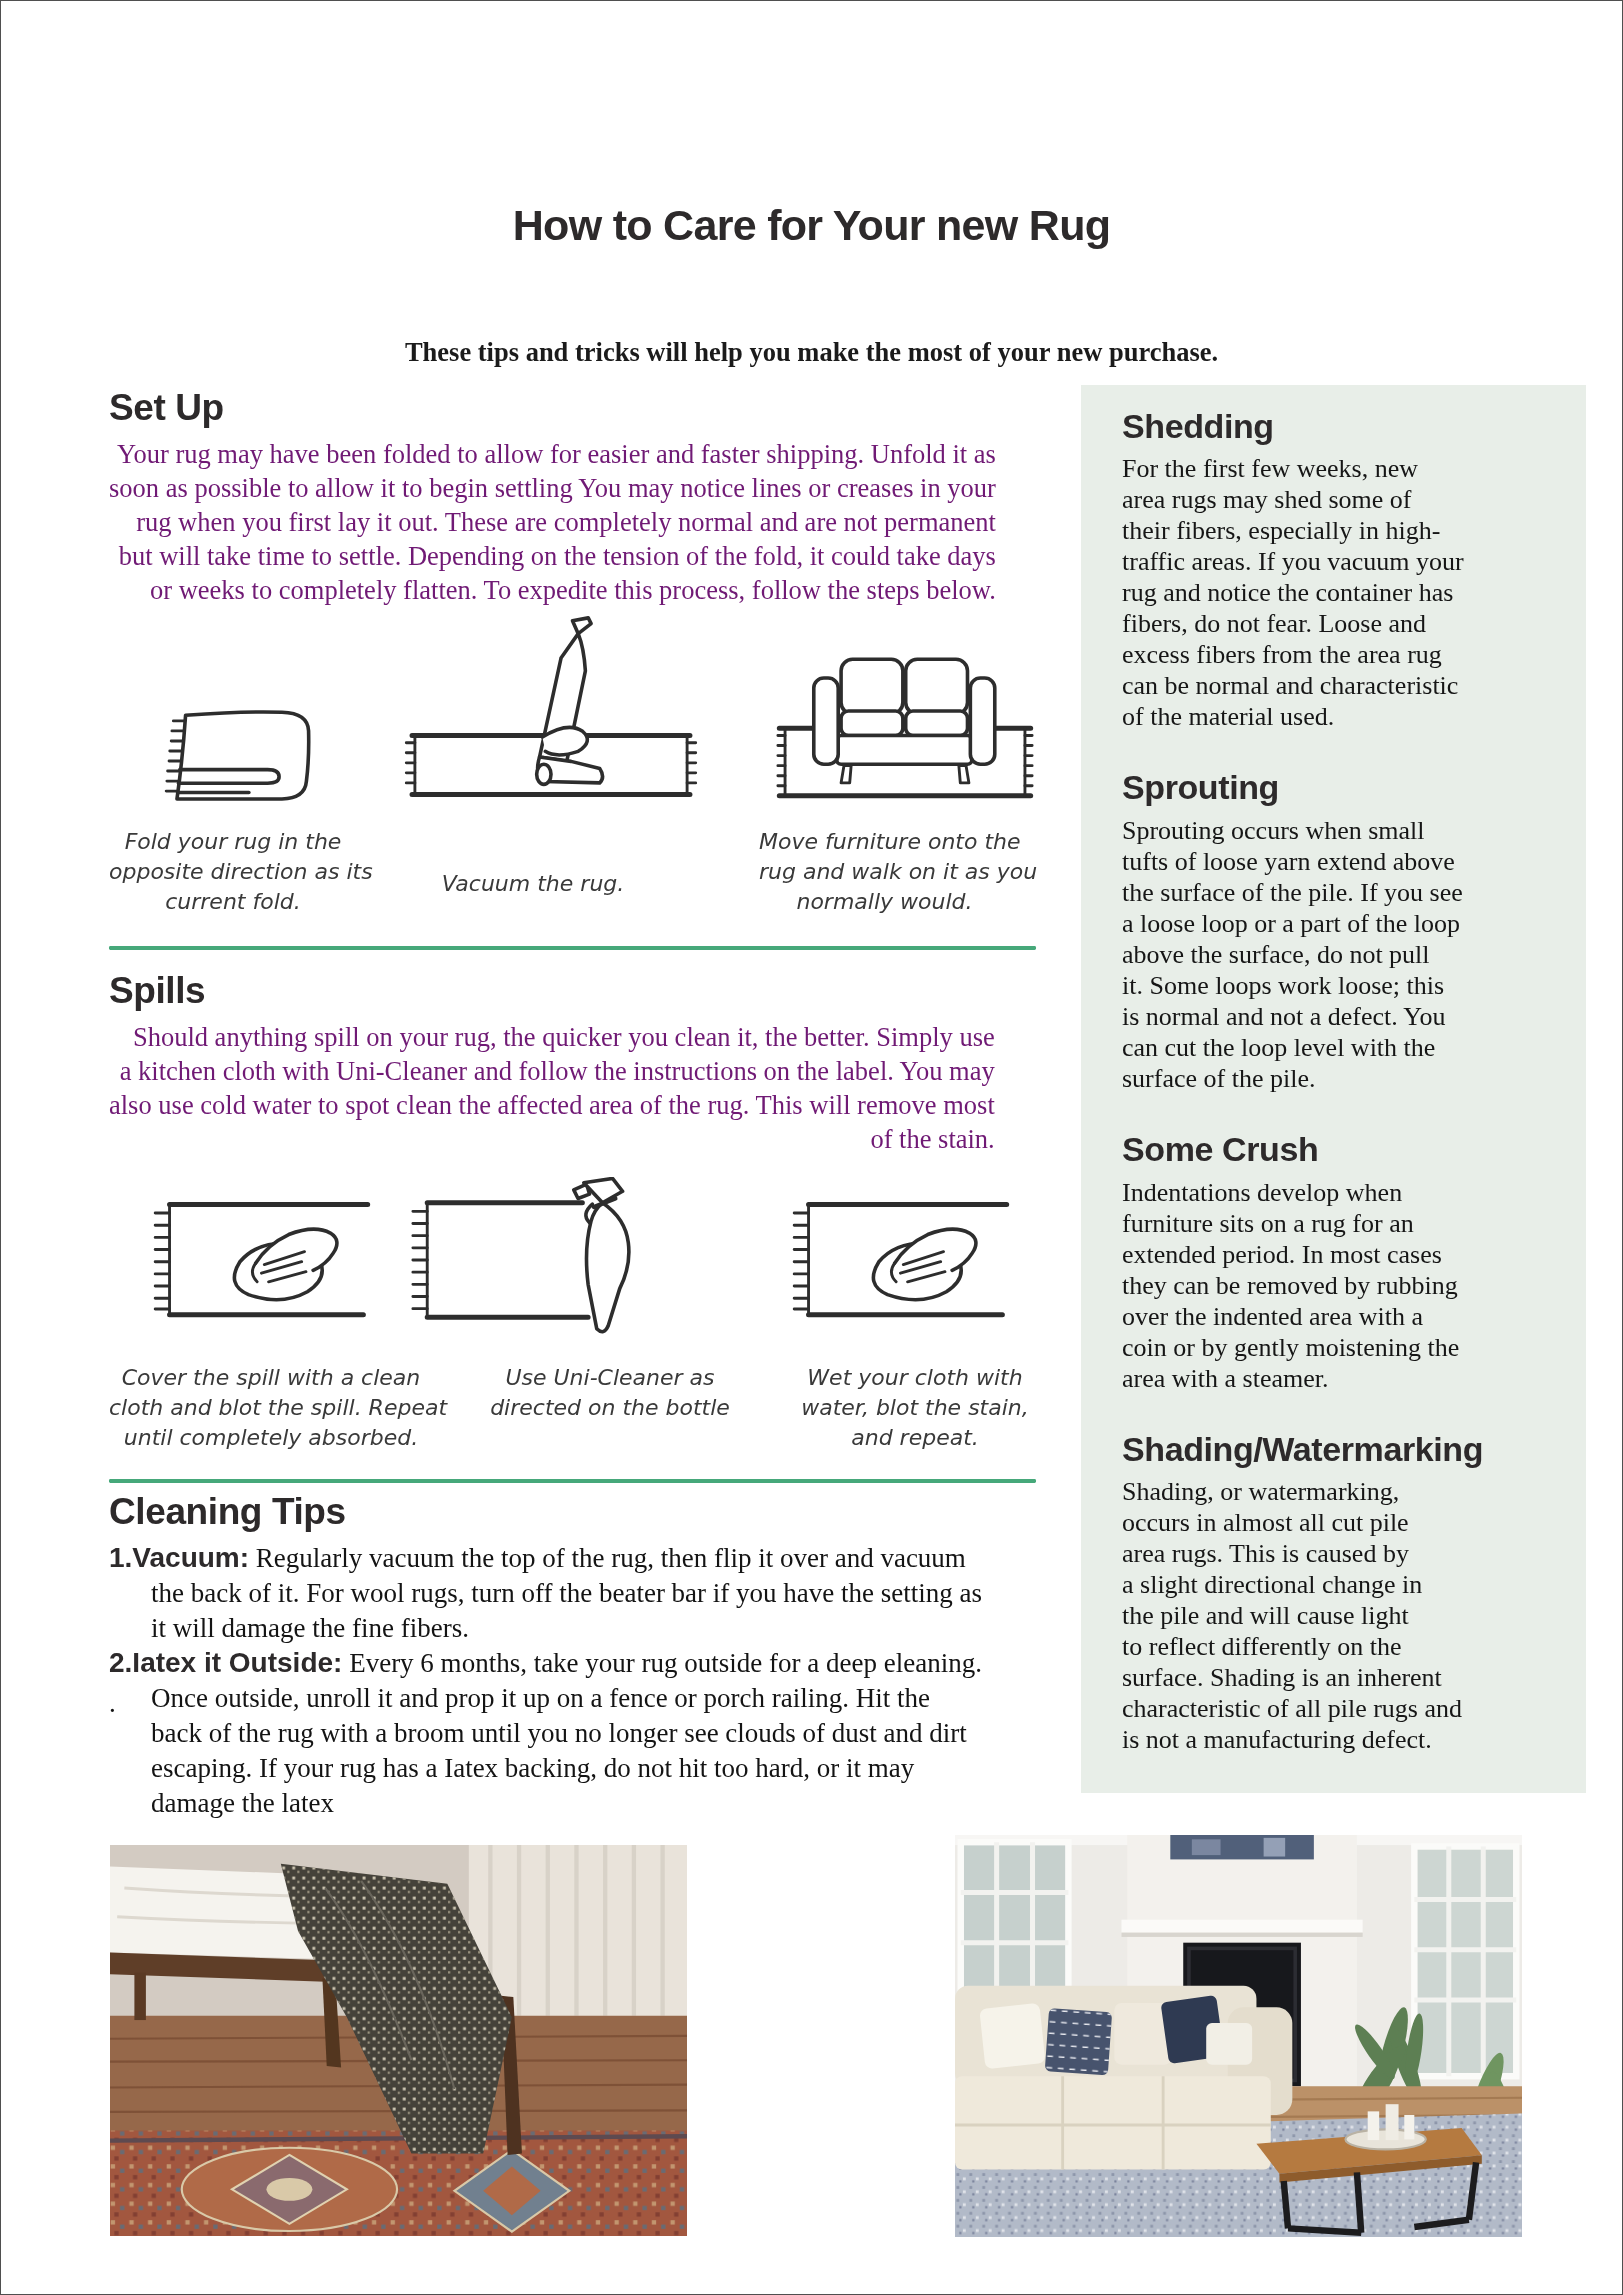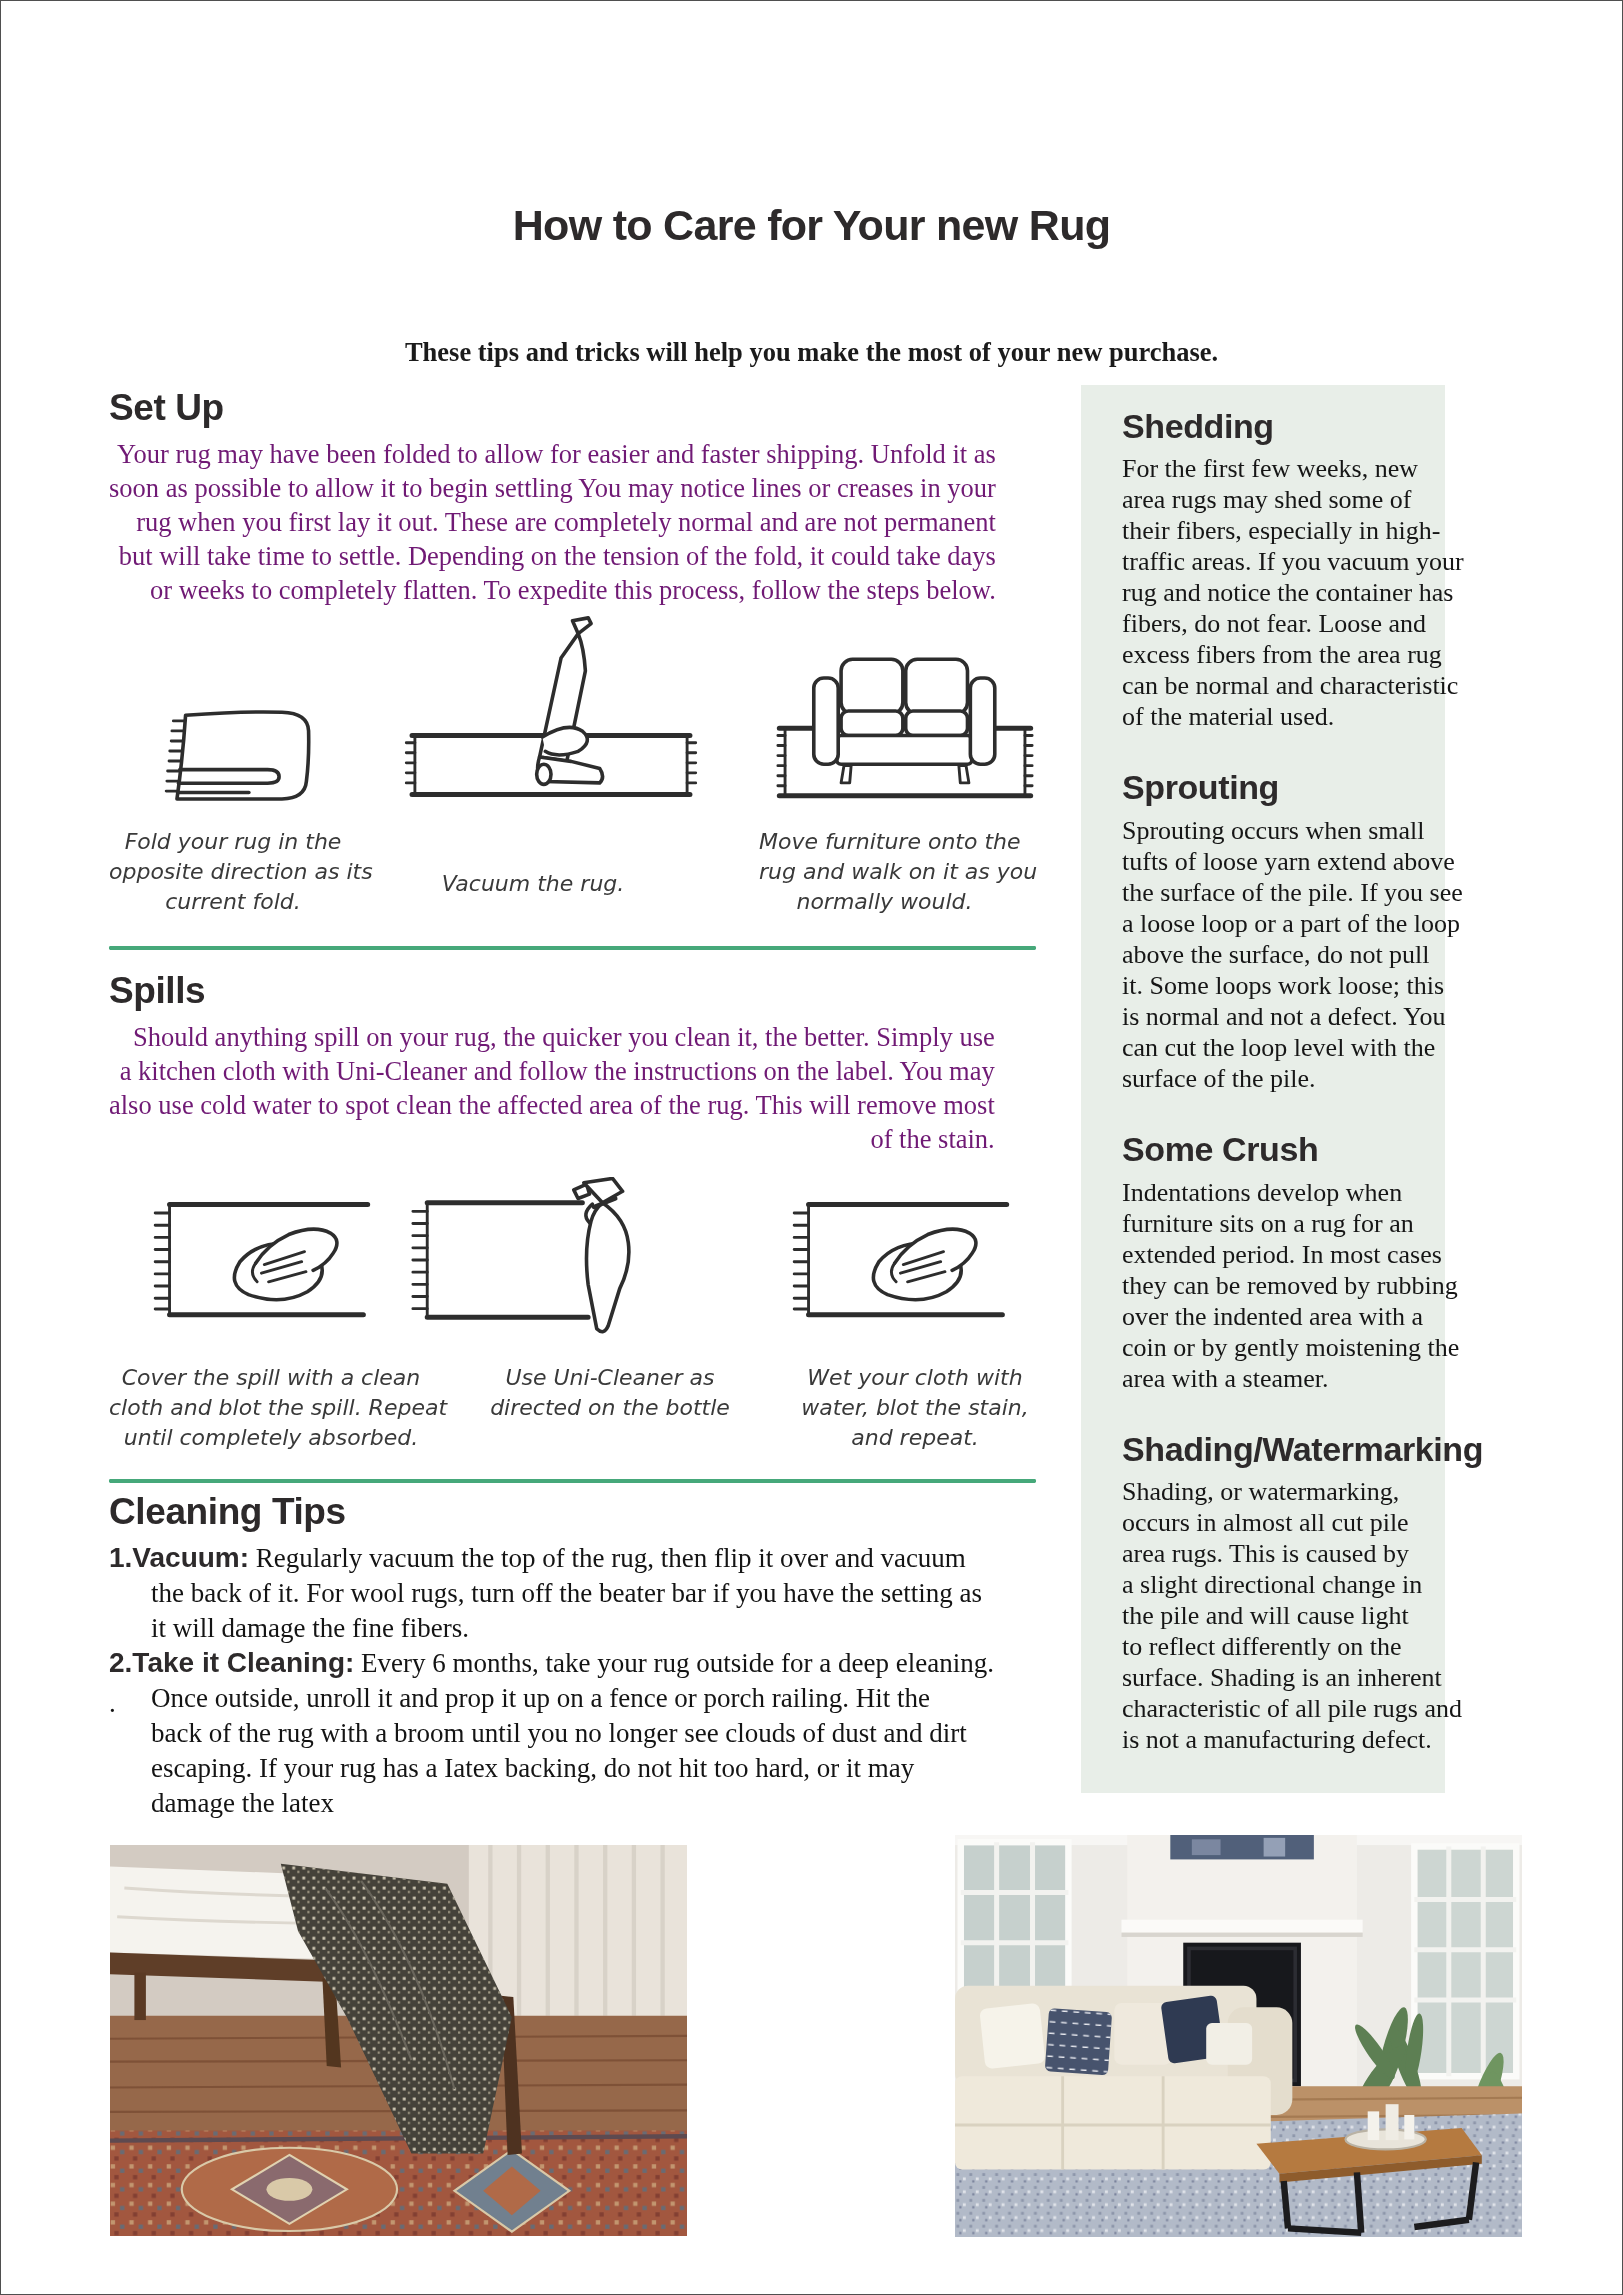--- a/index.html
+++ b/index.html
@@ -53,21 +53,21 @@
     white-space:pre;padding-left:42px;font-family:"Liberation Serif",serif;
   }
   .tip1{top:1539px;} .tip2{top:1644px;}
   .tipnum,.tiplabel{
     font-family:"Liberation Sans",sans-serif;font-weight:700;font-size:28px;color:#2d2a2b;
   }
   .tipnum{margin-left:-42px;}
   .stray{position:absolute;left:0px;top:1687px;font-size:27px;color:#141414;}
   
   .panel{
-    position:absolute;left:1080px;top:384px;width:364px;height:1408px;
+    position:absolute;left:1080px;top:384px;width:505px;height:1408px;
     background:#e8eee8;box-sizing:border-box;padding:21.5px 18.7px 0 41px;
   }
   .panel h3{
     font-family:"Liberation Sans",sans-serif;font-weight:700;font-size:34px;
     color:#2d2a2b;margin:0 0 8.6px 0;line-height:1.12;letter-spacing:-0.4px;
   }
   .panel p{
     font-family:"Liberation Serif",serif;font-size:26px;line-height:31px;
     color:#161616;margin:0 0 36px 0;white-space:pre;
   }
@@ -193,21 +193,21 @@
 and repeat.</div>
 
     <div class="divider div2"></div>
 
     <div class="h2 h-cleaning">Cleaning Tips</div>
 
     <div class="tip tip1"><span class="tipnum">1.</span><span class="tiplabel">Vacuum:</span><span> Regularly vacuum the top of the rug, then flip it over and vacuum
 the back of it. For wool rugs, turn off the beater bar if you have the setting as
 it will damage the fine fibers.</span></div>
 
-    <div class="tip tip2"><span class="tipnum">2.</span><span class="tiplabel">Take it Cleaning:</span><span> Every 6 months, take your rug outside for a deep eleaning.
+    <div class="tip tip2"><span class="tipnum">2.</span><span class="tiplabel">Iatex it Outside:</span><span> Every 6 months, take your rug outside for a deep eleaning.
 Once outside, unroll it and prop it up on a fence or porch railing. Hit the
 back of the rug with a broom until you no longer see clouds of dust and dirt
 escaping. If your rug has a Iatex backing, do not hit too hard, or it may
 damage the latex</span></div>
 
     <div class="stray">.</div>
   </div>
 
   <div class="panel">
     <h3>Shedding</h3>

